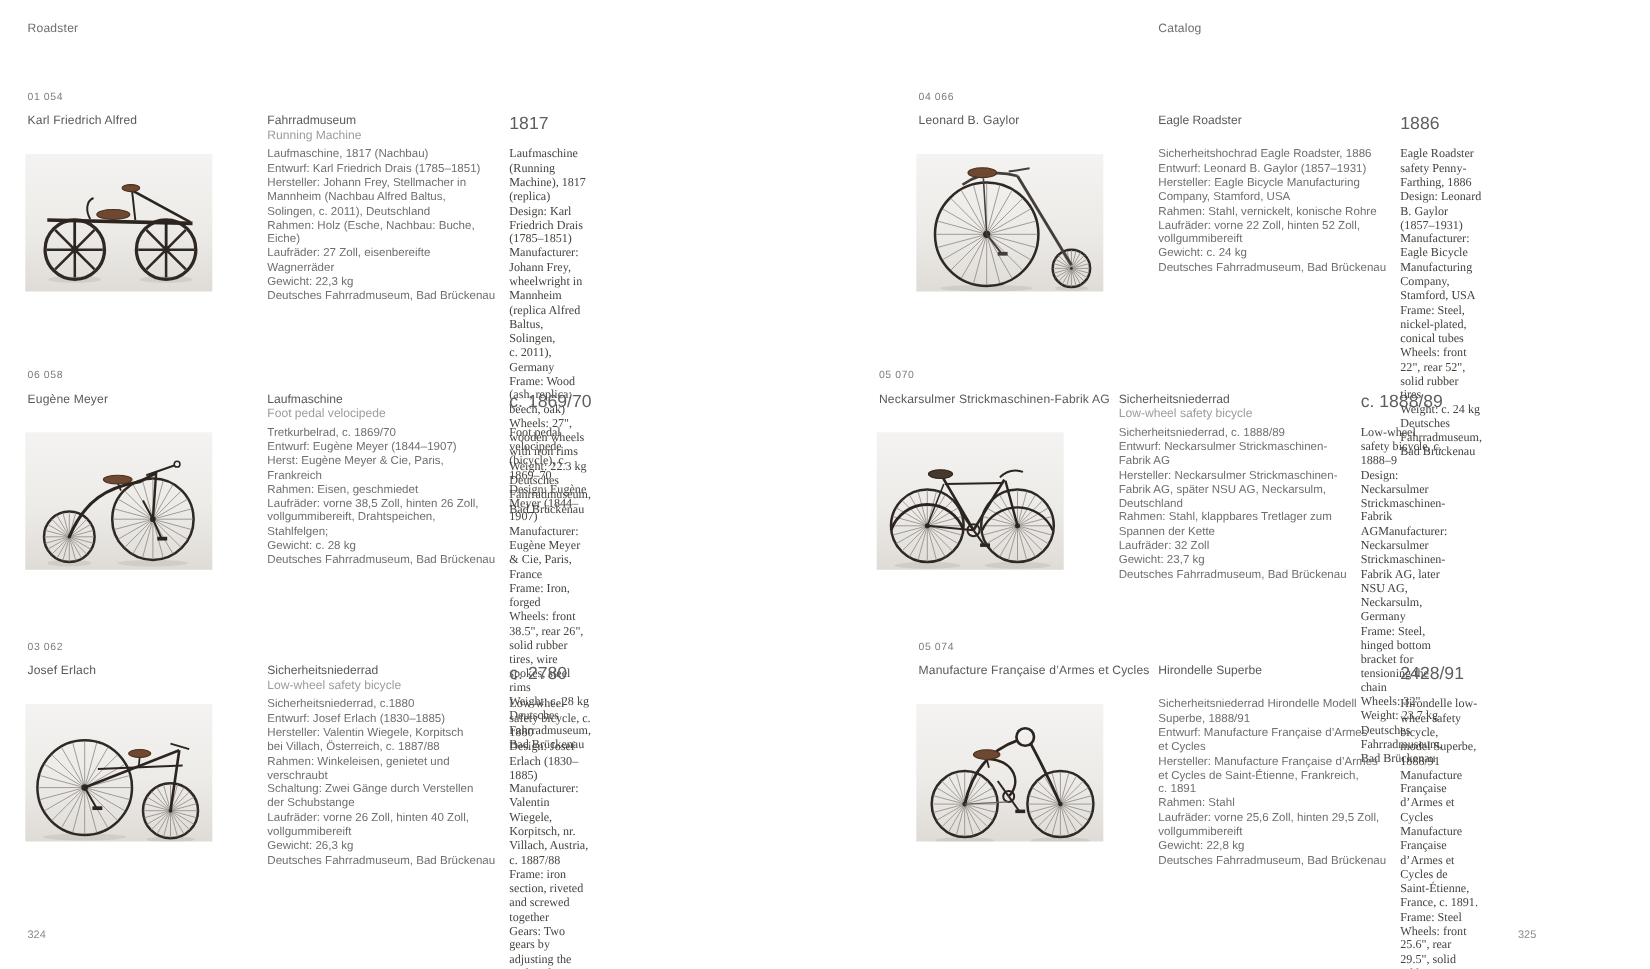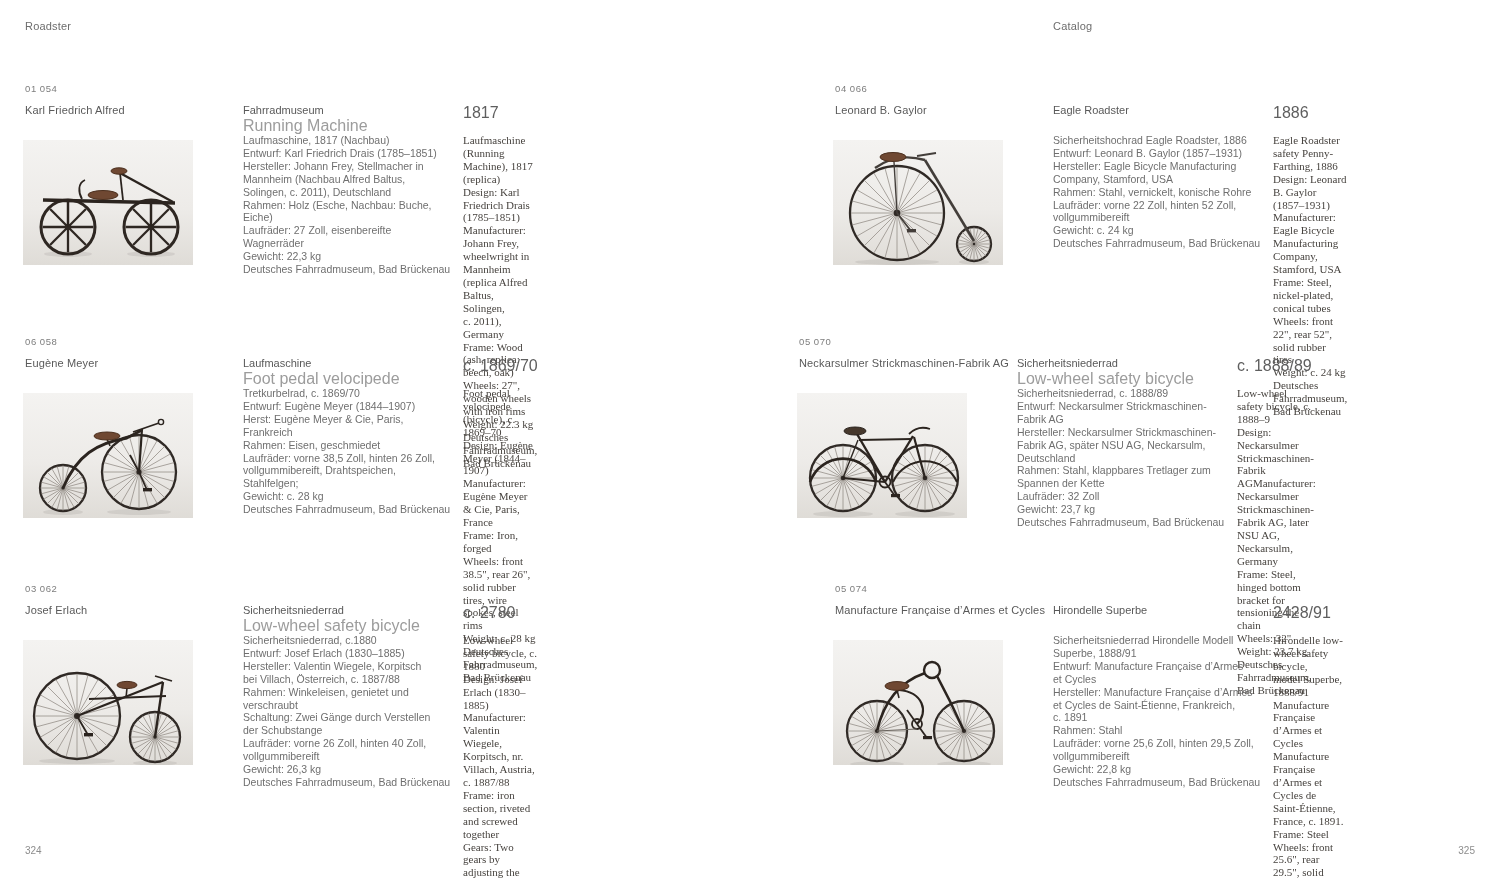--- a/index.html
+++ b/index.html
@@ -5,21 +5,21 @@
   html,body{margin:0;padding:0}
   body{width:1500px;height:881px;background:#ffffff;position:relative;overflow:hidden;
        font-family:"Liberation Sans",sans-serif;color:#555;}
   .runhead{position:absolute;font-size:11px;color:#6d6d6d;letter-spacing:.2px}
   .pagenum{position:absolute;font-size:10px;color:#8d8d8d}
   .entry{position:absolute;width:470px;height:250px}
   .numrow{position:absolute;font-size:9.5px;color:#7d7d7d;letter-spacing:.6px}
   .plate{margin-left:3px}
   .maker{position:absolute;font-size:11px;color:#595959;letter-spacing:.15px;white-space:nowrap}
   .t1{position:absolute;font-size:11px;color:#595959;white-space:nowrap}
-  .t2{position:absolute;font-size:16px;color:#9c9c9c;white-space:nowrap}
+  .t2{position:absolute;font-size:11px;color:#9c9c9c;white-space:nowrap}
   .year{position:absolute;font-size:16px;color:#5e5e5e;white-space:nowrap}
   .body{position:absolute;white-space:pre-line}
   .de{font-size:10.5px;line-height:12.9px;color:#6f6f6f}
   .en{font-family:"Liberation Serif",serif;font-size:11px;line-height:12.9px;color:#47433f}
   .photo{position:absolute;width:170px;height:125px;
          background:linear-gradient(180deg,#f4f3f1 0%,#edebe8 55%,#dfdcd7 100%)}
   .photo svg{display:block;width:170px;height:125px}
 </style>
 </head>
 <body>
@@ -346,14 +346,14 @@
 Manufacture Française d’Armes et Cycles
 Manufacture Française d’Armes et Cycles de
 Saint-Étienne, France, c. 1891.
 Frame: Steel
 Wheels: front 25.6", rear 29.5", solid
 rubber tires
 Weight: 22.8 kg
 Deutsches Fahrradmuseum, Bad Brückenau</div>
   </section>
 
-  <div class="pagenum" style="left:1380px;top:845px;width:95px;text-align:right">325</div>
+  <div class="pagenum" style="left:1380px;top:845px;width:95px;text-align:left">325</div>
 </div>
 
 </body></html>

